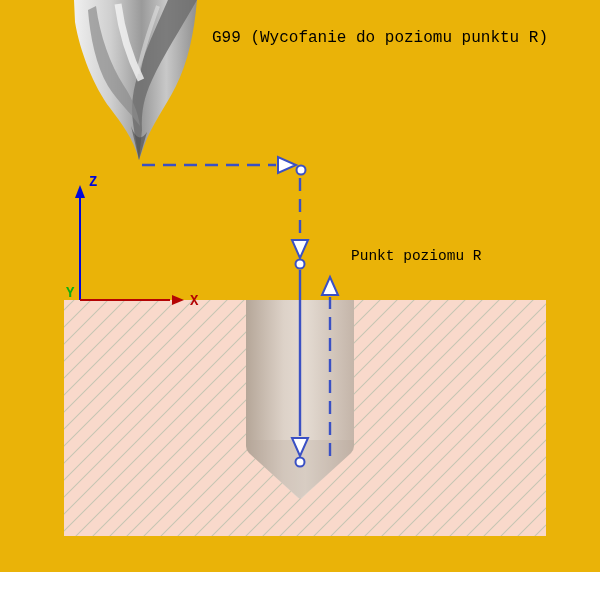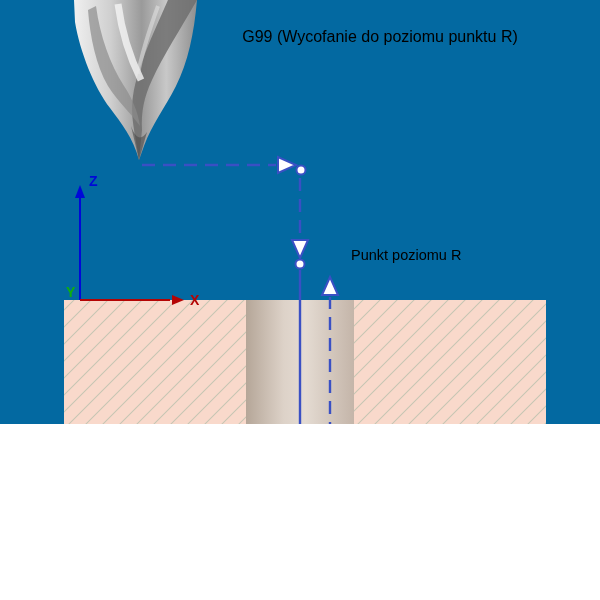--- a/index.html
+++ b/index.html
@@ -1,18 +1,18 @@
 <!DOCTYPE html>
 <html><head>
 <meta charset="utf-8">
 <style>
   html,body{margin:0;padding:0;background:#ffffff;}
   .canvas{
-    position:relative;width:600px;height:424px;background:#0369a1;
-    font-family:Liberation Sans, sans-serif;overflow:hidden;
+    position:relative;width:600px;height:572px;background:#eab308;
+    font-family:Liberation Mono, monospace;overflow:hidden;
   }
   svg{display:block;}
   .title-text{font-size:16px;fill:#000000;}
   .label-text{font-size:14.5px;fill:#000000;}
   .axis-label{font-size:14px;font-weight:bold;}
   .axis-z-label{fill:#0008d8;}
   .axis-x-label{fill:#b40404;}
   .axis-y-label{fill:#0faf0f;}
   .axis-z-line{stroke:#0008d8;stroke-width:2;fill:none;}
   .axis-z-head{fill:#0008d8;stroke:none;}

